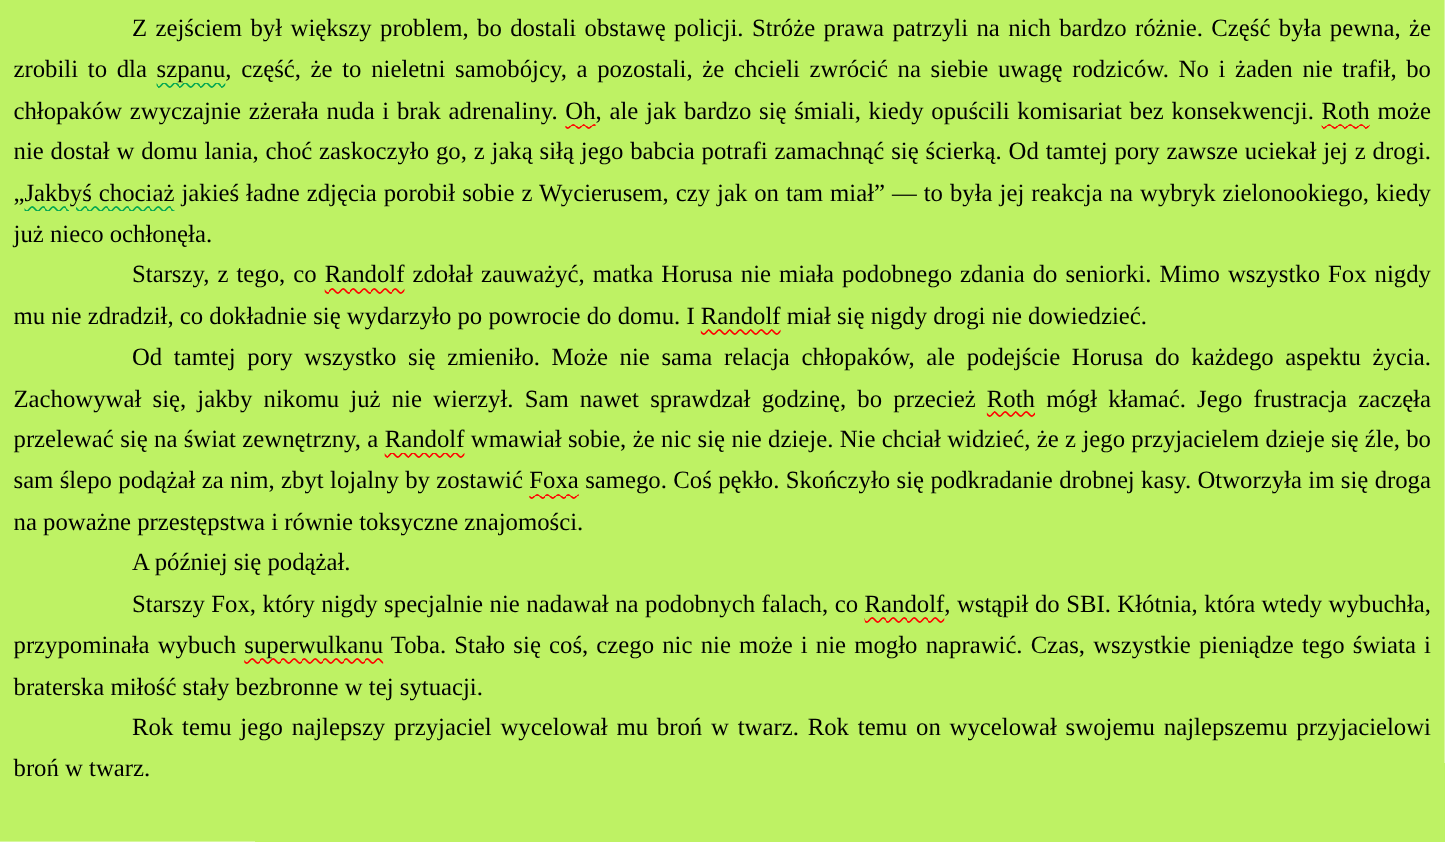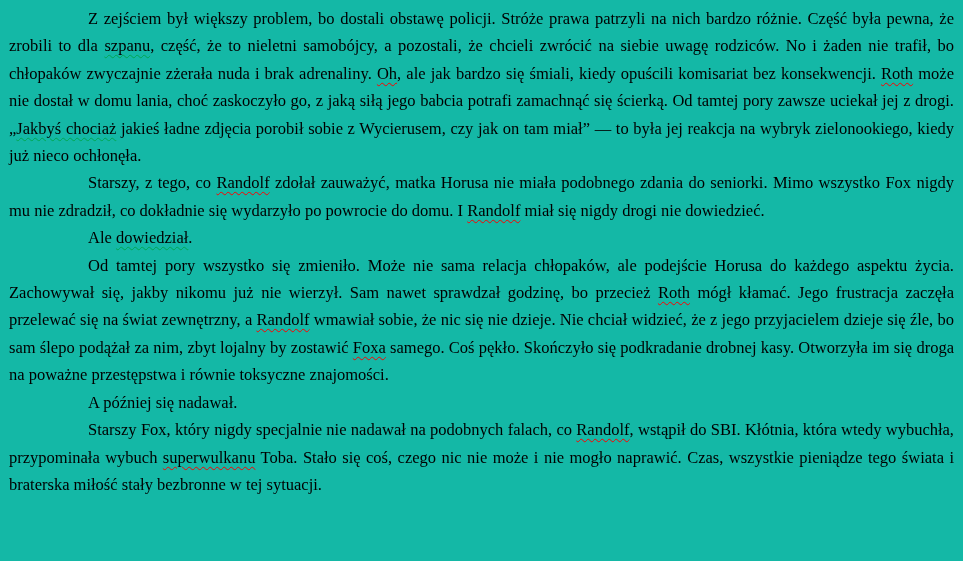--- a/index.html
+++ b/index.html
@@ -32,20 +32,20 @@
     text-decoration-style: wavy;
     text-decoration-thickness: 1px;
     text-underline-offset: 3px;
   }
   .sq.red   { text-decoration-color: var(--sq-red, #ff0000); }
   .sq.green { text-decoration-color: var(--sq-green, #00a651); }
 </style>
 </head>
 <body>
 
-<div class="doc-page" style="background: #14b8a6; color: rgb(0, 0, 0);">
+<div class="doc-page" style="background: #bef264; color: rgb(0, 0, 0);">
     <p class="para"><span>Z zejściem był większy problem, bo dostali obstawę policji. Stróże prawa patrzyli na nich bardzo różnie. Część była pewna, że zrobili to dla </span><span class="sq green">szpanu</span><span>, część, że to nieletni samobójcy, a pozostali, że chcieli zwrócić na siebie uwagę rodziców. No i żaden nie trafił, bo chłopaków zwyczajnie zżerała nuda i brak adrenaliny. </span><span class="sq red">Oh</span><span>, ale jak bardzo się śmiali, kiedy opuścili komisariat bez konsekwencji. </span><span class="sq red">Roth</span><span> może nie dostał w domu lania, choć zaskoczyło go, z jaką siłą jego babcia potrafi zamachnąć się ścierką. Od tamtej pory zawsze uciekał jej z drogi. „</span><span class="sq green">Jakbyś chociaż</span><span> jakieś ładne zdjęcia porobił sobie z Wycierusem, czy jak on tam miał” — to była jej reakcja na wybryk zielonookiego, kiedy już nieco ochłonęła.</span></p>
     <p class="para"><span>Starszy, z tego, co </span><span class="sq red">Randolf</span><span> zdołał zauważyć, matka Horusa nie miała podobnego zdania do seniorki. Mimo wszystko Fox nigdy mu nie zdradził, co dokładnie się wydarzyło po powrocie do domu. I </span><span class="sq red">Randolf</span><span> miał się nigdy drogi nie dowiedzieć.</span></p>
-    <p class="para"><span>Ale </span><span class="sq green">dowiedział</span><span>.</span></p>
     <p class="para"><span>Od tamtej pory wszystko się zmieniło. Może nie sama relacja chłopaków, ale podejście Horusa do każdego aspektu życia. Zachowywał się, jakby nikomu już nie wierzył. Sam nawet sprawdzał godzinę, bo przecież </span><span class="sq red">Roth</span><span> mógł kłamać. Jego frustracja zaczęła przelewać się na świat zewnętrzny, a </span><span class="sq red">Randolf</span><span> wmawiał sobie, że nic się nie dzieje. Nie chciał widzieć, że z jego przyjacielem dzieje się źle, bo sam ślepo podążał za nim, zbyt lojalny by zostawić </span><span class="sq red">Foxa</span><span> samego. Coś pękło. Skończyło się podkradanie drobnej kasy. Otworzyła im się droga na poważne przestępstwa i równie toksyczne znajomości.</span></p>
-    <p class="para"><span>A później się nadawał.</span></p>
+    <p class="para"><span>A później się podążał.</span></p>
     <p class="para"><span>Starszy Fox, który nigdy specjalnie nie nadawał na podobnych falach, co </span><span class="sq red">Randolf</span><span>, wstąpił do SBI. Kłótnia, która wtedy wybuchła, przypominała wybuch </span><span class="sq red">superwulkanu</span><span> Toba. Stało się coś, czego nic nie może i nie mogło naprawić. Czas, wszystkie pieniądze tego świata i braterska miłość stały bezbronne w tej sytuacji.</span></p>
+    <p class="para"><span>Rok temu jego najlepszy przyjaciel wycelował mu broń w twarz. Rok temu on wycelował swojemu najlepszemu przyjacielowi broń w twarz.</span></p>
   </div>
 
 </body></html>

